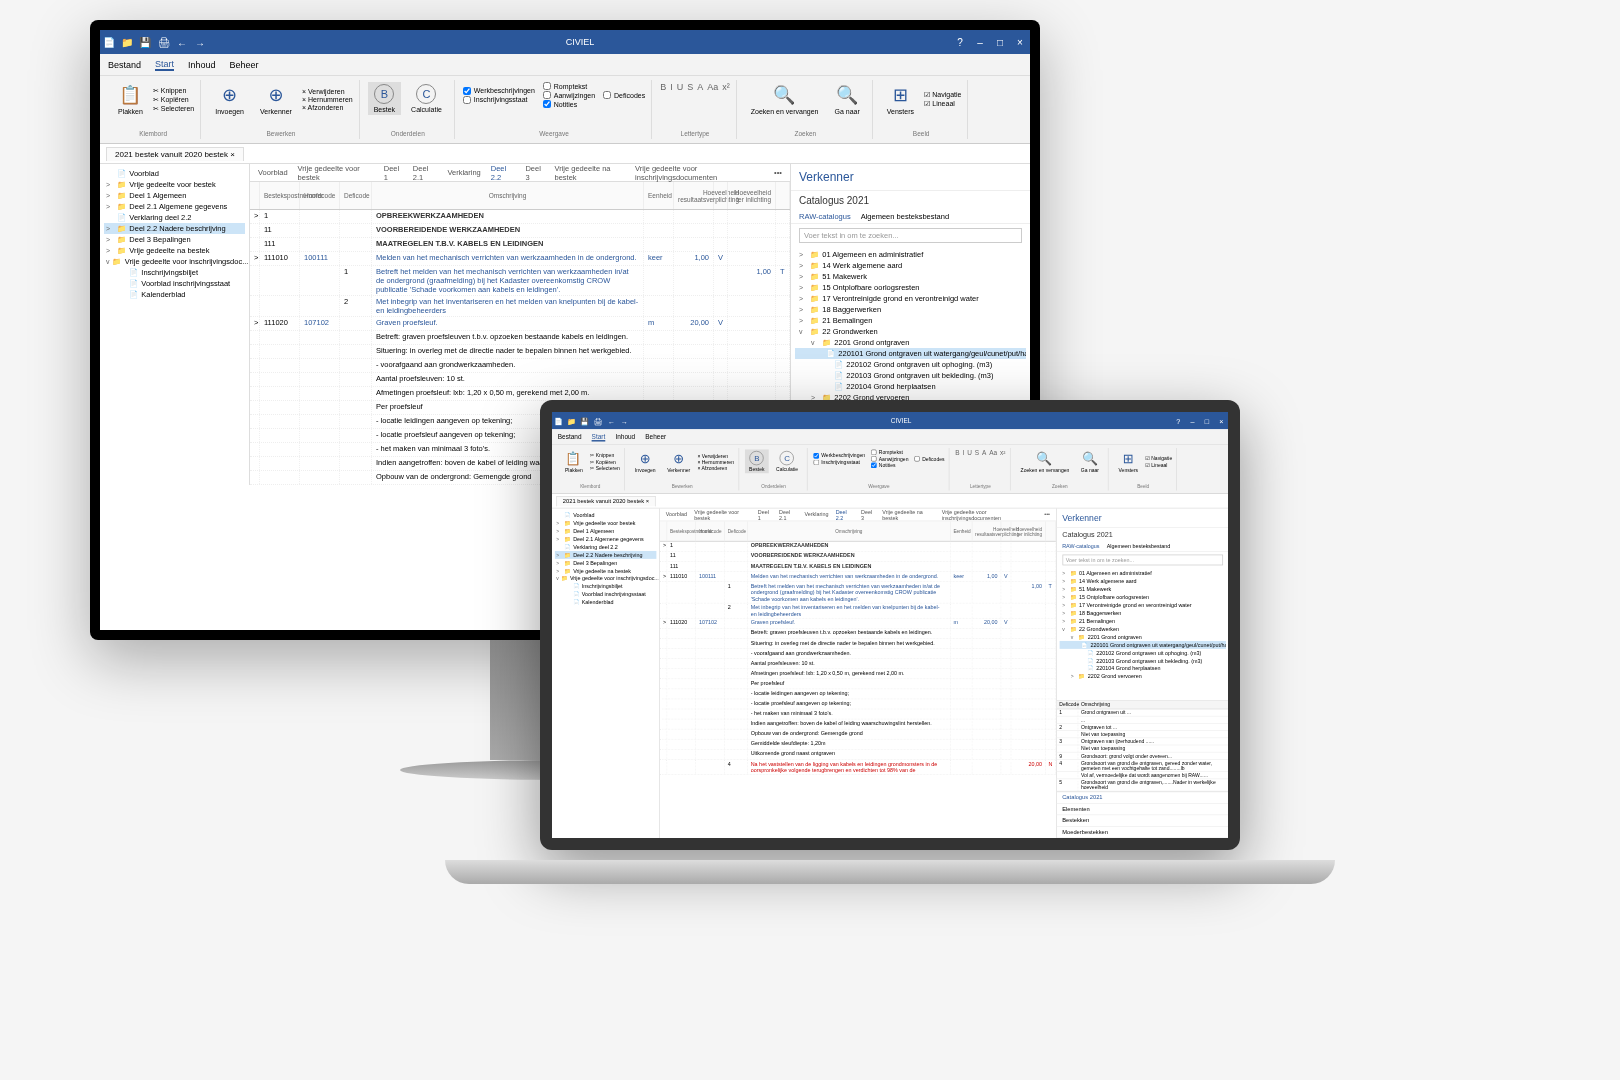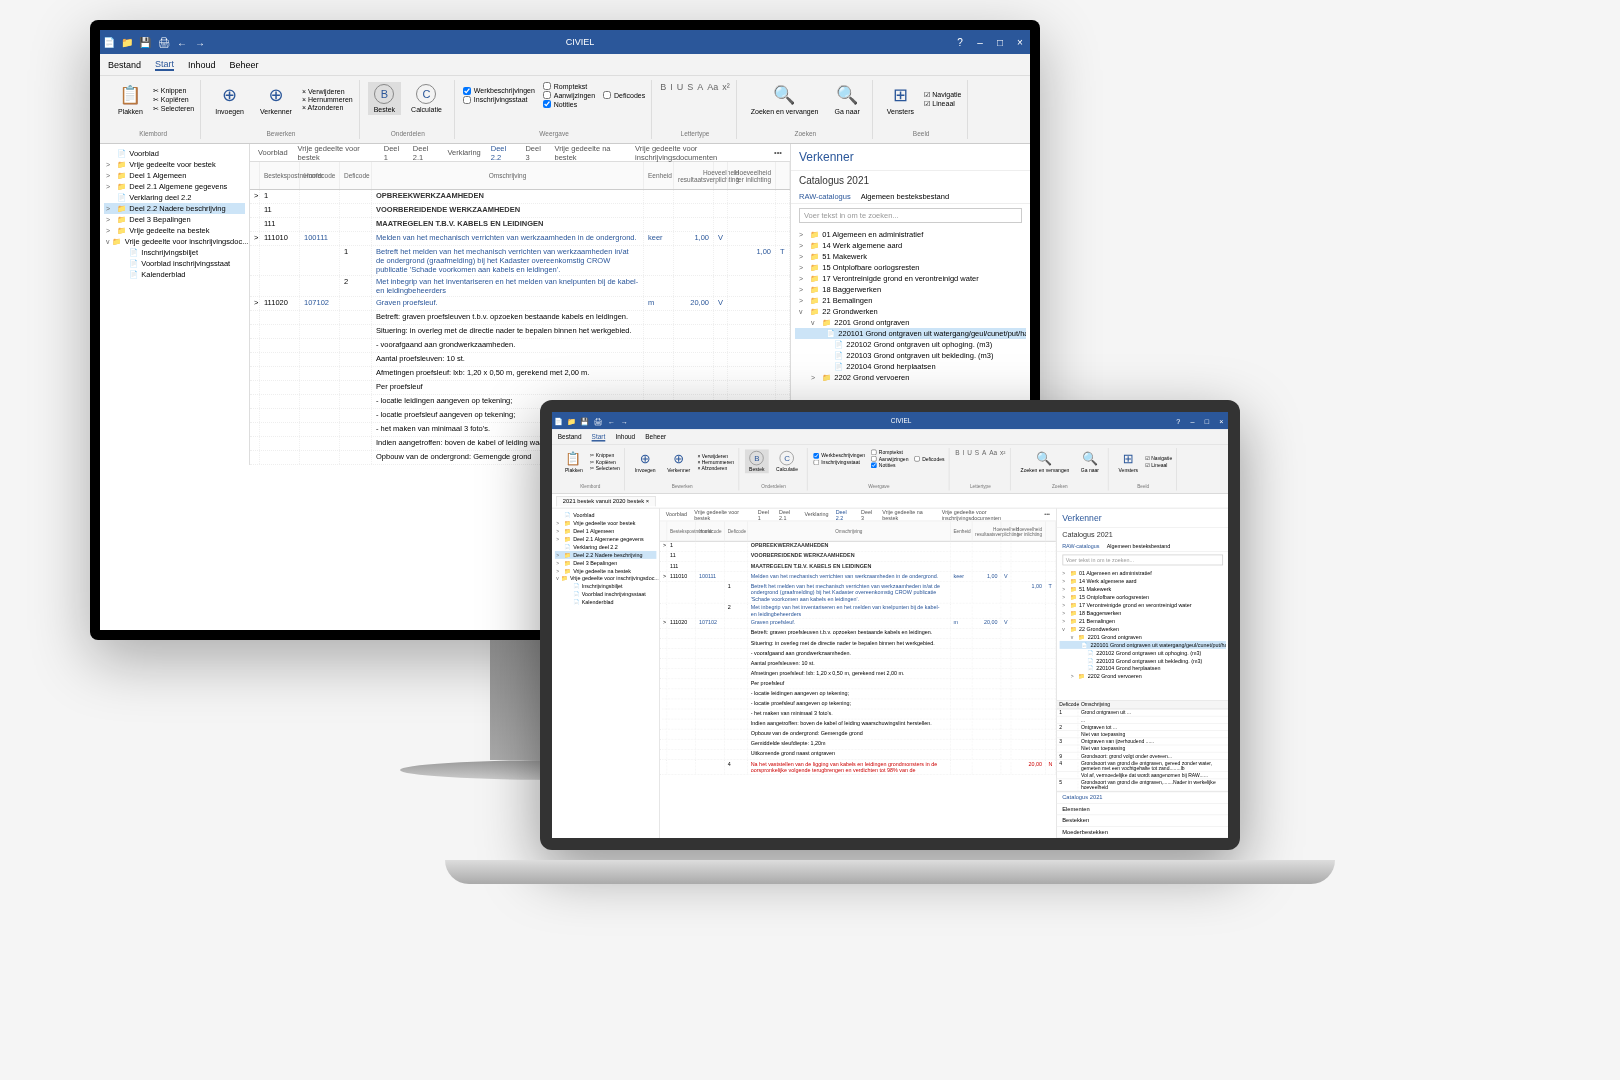--- a/index.html
+++ b/index.html
@@ -225,20 +225,23 @@
               </div>
               <div style="display:flex;flex-direction:column;gap:1px">
                 <div>☑ Navigatie</div>
                 <div>☑ Lineaal</div>
               </div>
             </div>
             <div class="ribbon-group-title">Beeld</div>
           </div>
         </div>
 
+      <div class="doc-tabs">
+        <div class="doc-tab"><span>2021 bestek vanuit 2020 bestek</span> <span>×</span></div>
+      </div>
 
       <div class="app-body">
         <div class="left-panel" id="left-tree-1">
             <div class="tree-item">
               <span class="tree-chevron"></span>
               <span class="tree-file">📄</span>
               <span>Voorblad</span>
             </div>
             <div class="tree-item">
               <span class="tree-chevron">&gt;</span>

